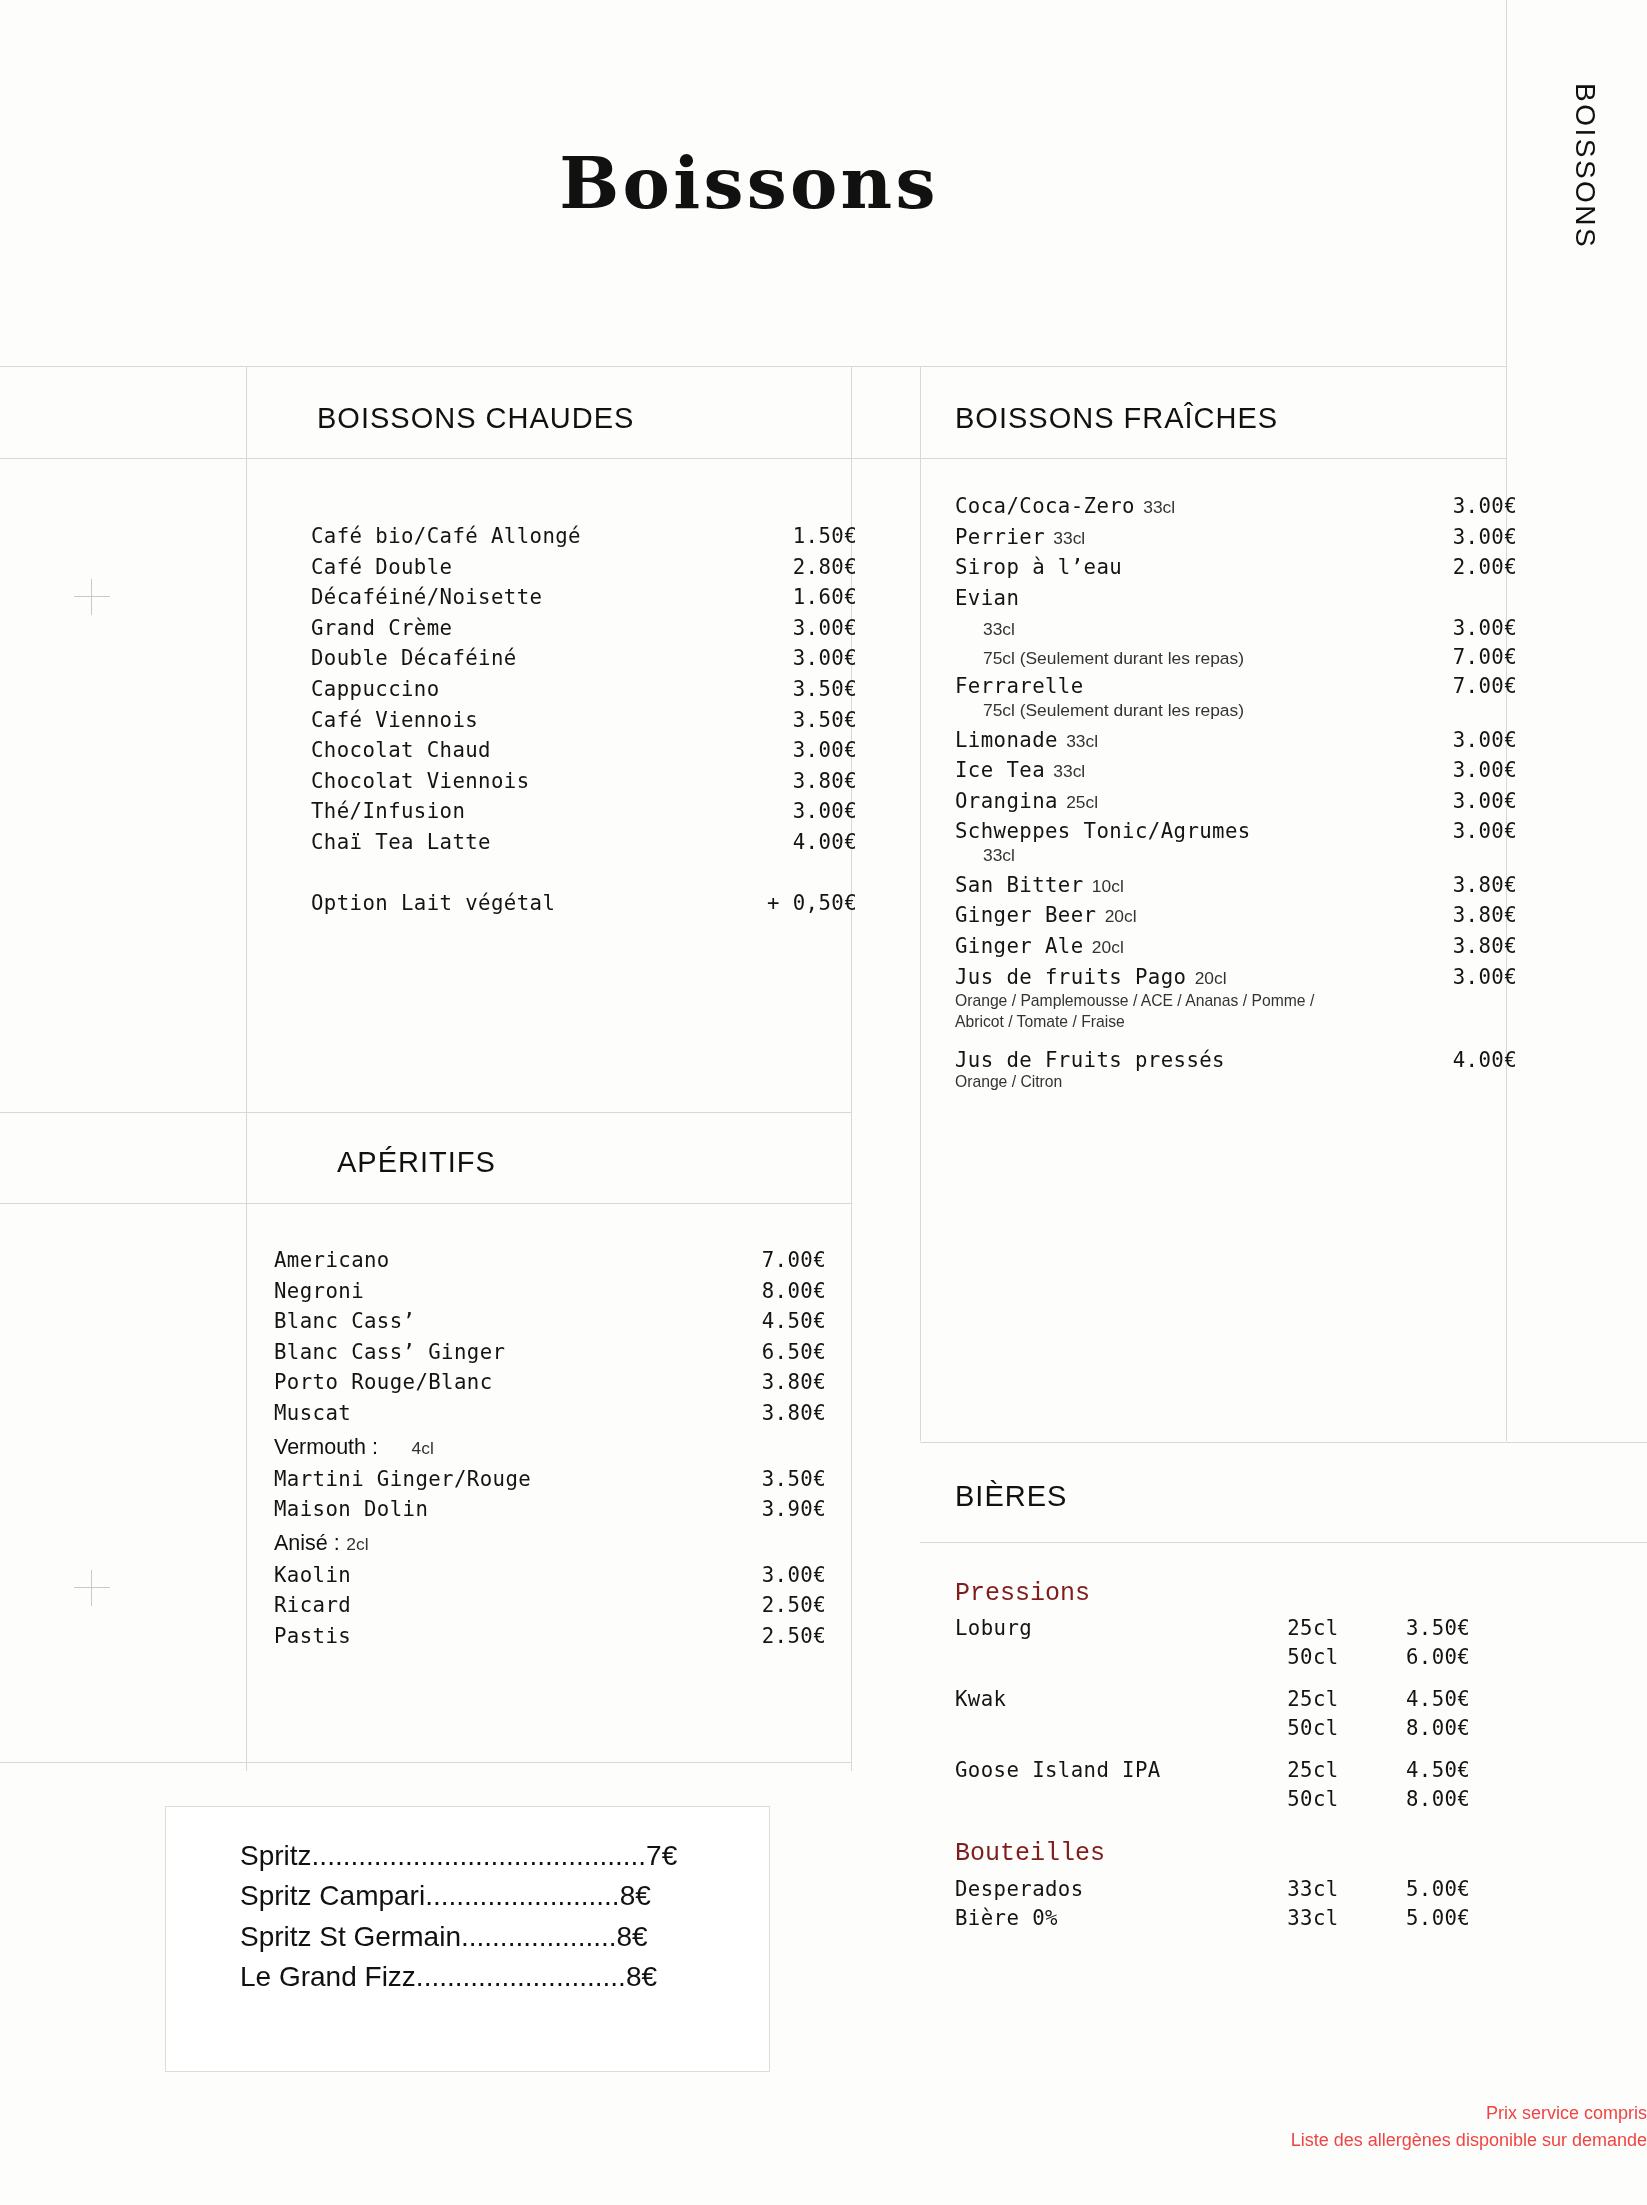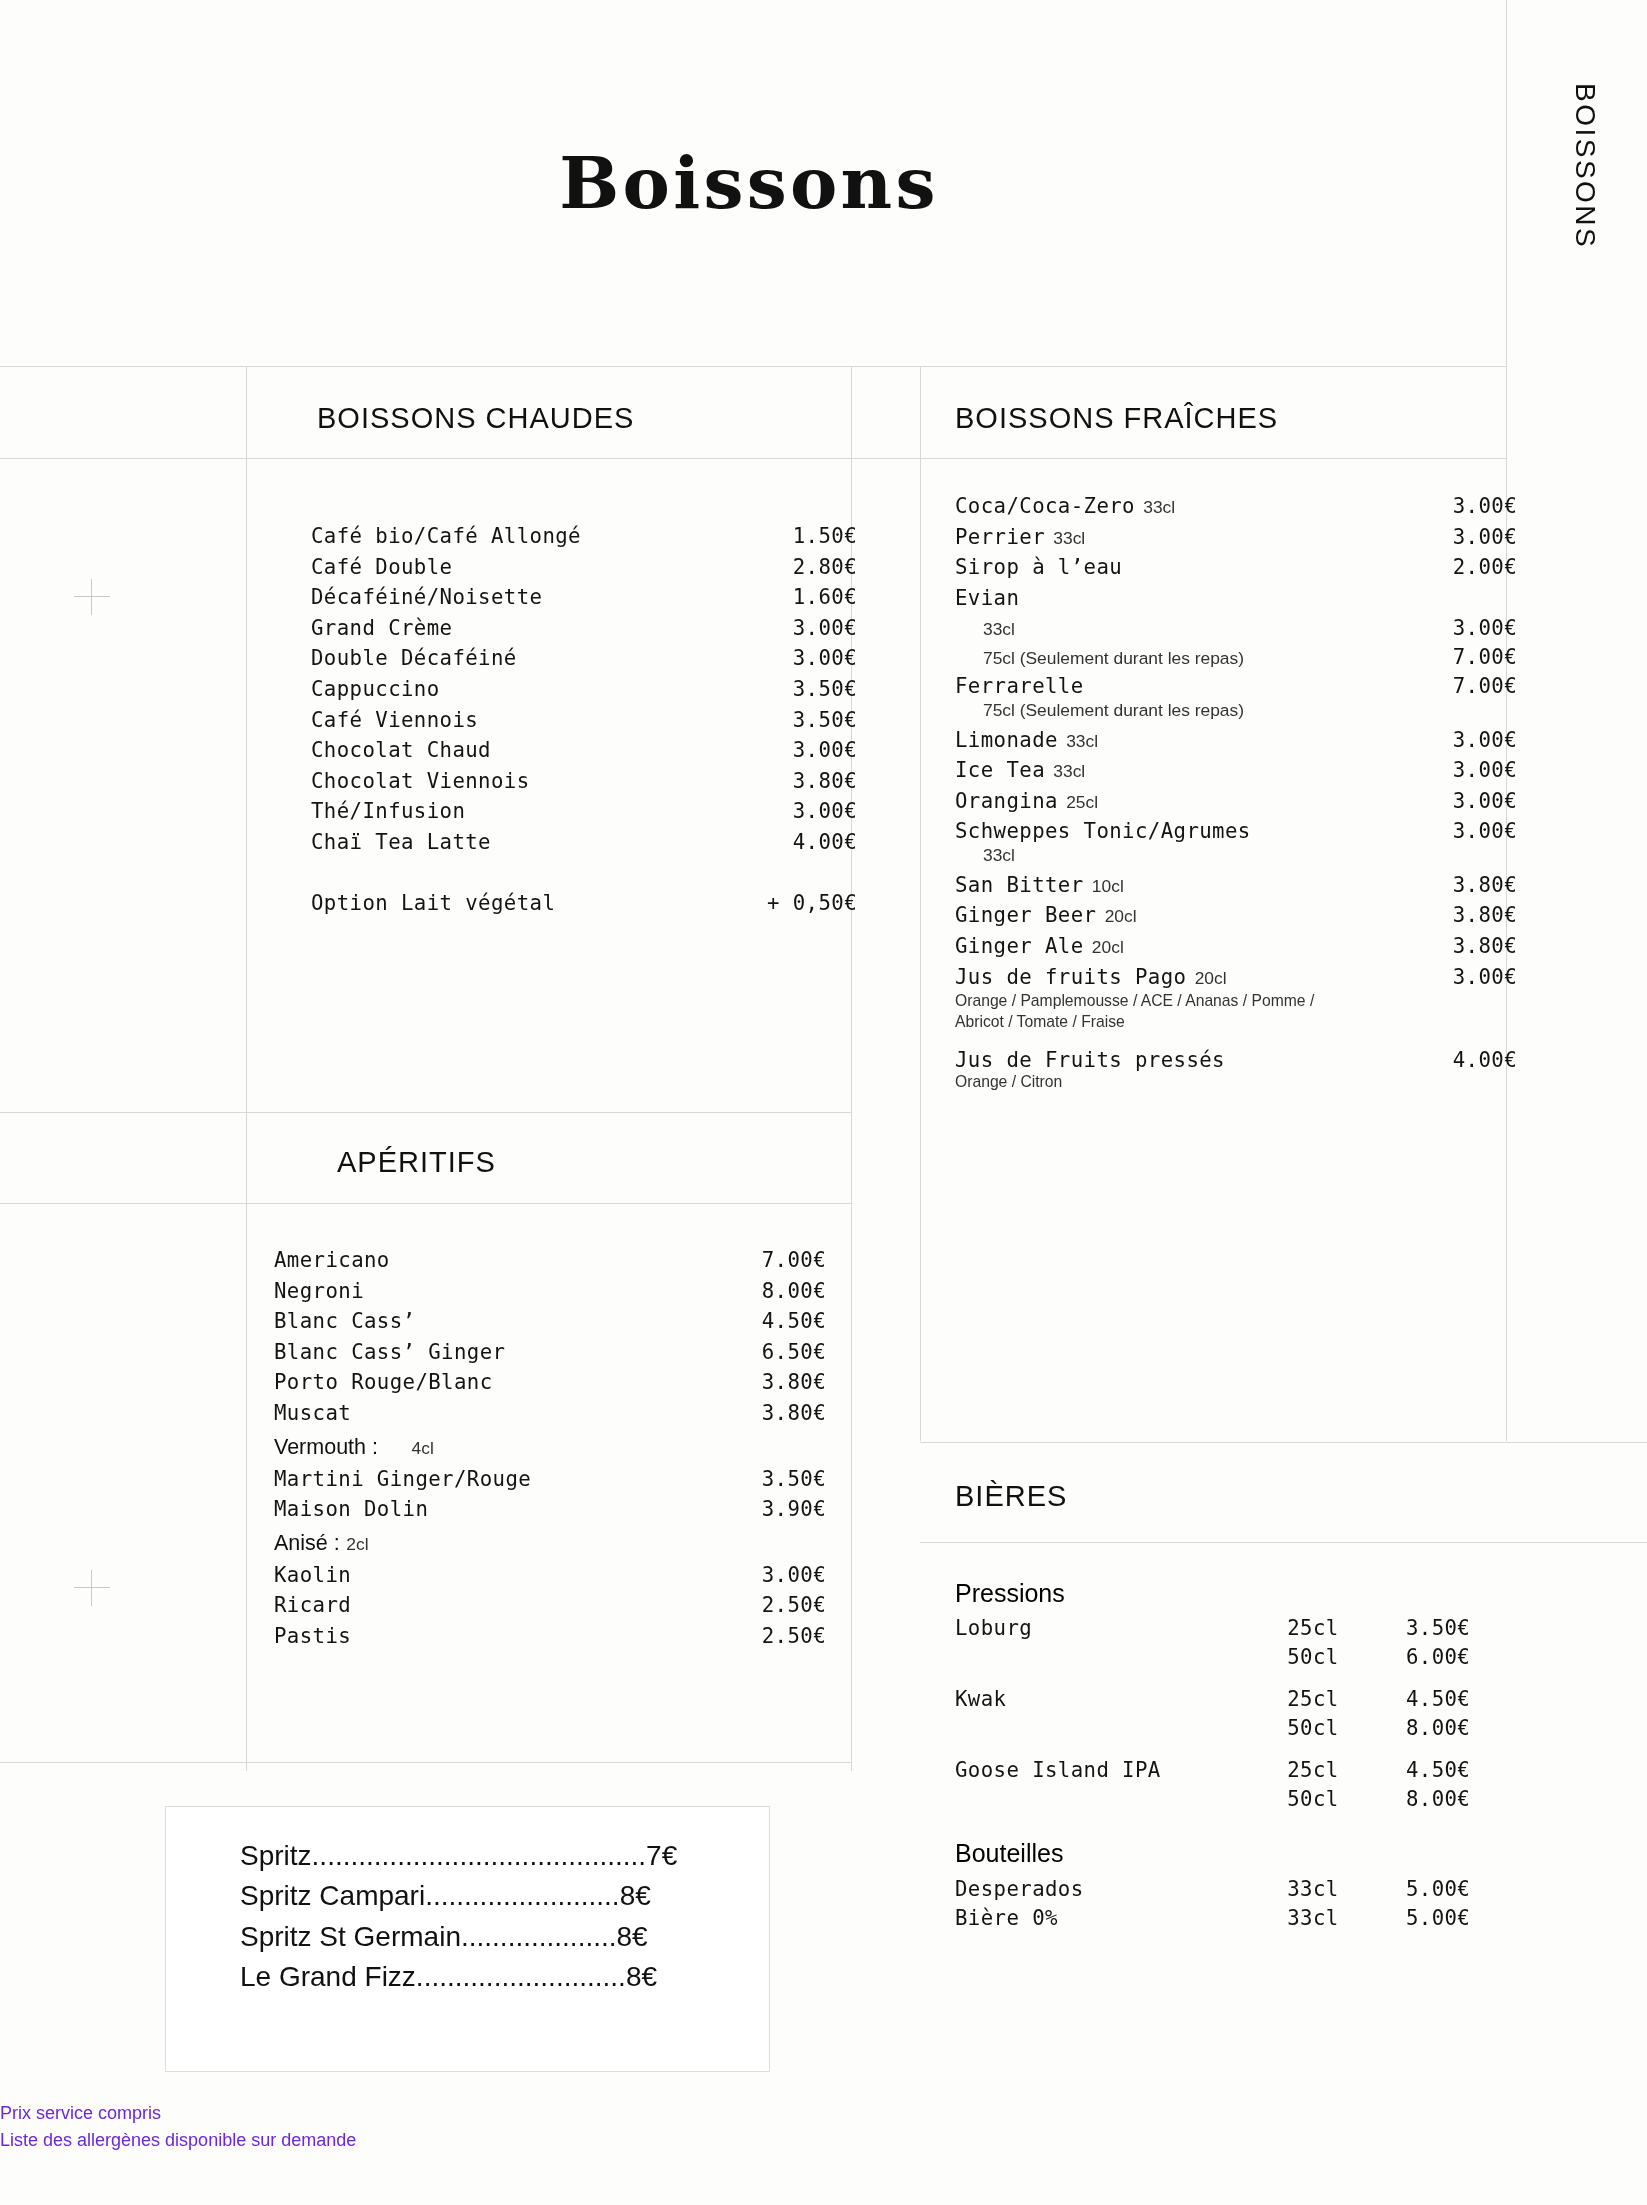--- a/index.html
+++ b/index.html
@@ -132,34 +132,34 @@
   
   .beer-row {
     display: flex;
     align-items: baseline;
     margin-bottom: 5px;
   }
   .beer-name { width: 347px; }
   .beer-size { width: 124px; }
   .beer-price { width: 116px; }
   .beer-head {
-    font-family: Liberation Sans, sans-serif;
+    font-family: Liberation Mono, monospace;
     font-size: 25px;
-    color: #000000;
+    color: #7f1d1d;
     margin-bottom: 8.3px;
   }
 
   .footer {
     position: absolute;
     left: 0;
-    right: 7px;
+    right: 0;
     bottom: 51px;
-    text-align: left;
+    text-align: right;
     font-size: 18px;
-    color: #6d28d9;
+    color: #ef4444;
     line-height: 1.5;
   }
 </style>
 </head>
 <body>
 
 <div class="page">
 
   <div class="rule v" style="left:1506px; top:0; height:372px;"></div>
   <div class="rule h" style="left:0; top:366px; width:1506px;"></div>

